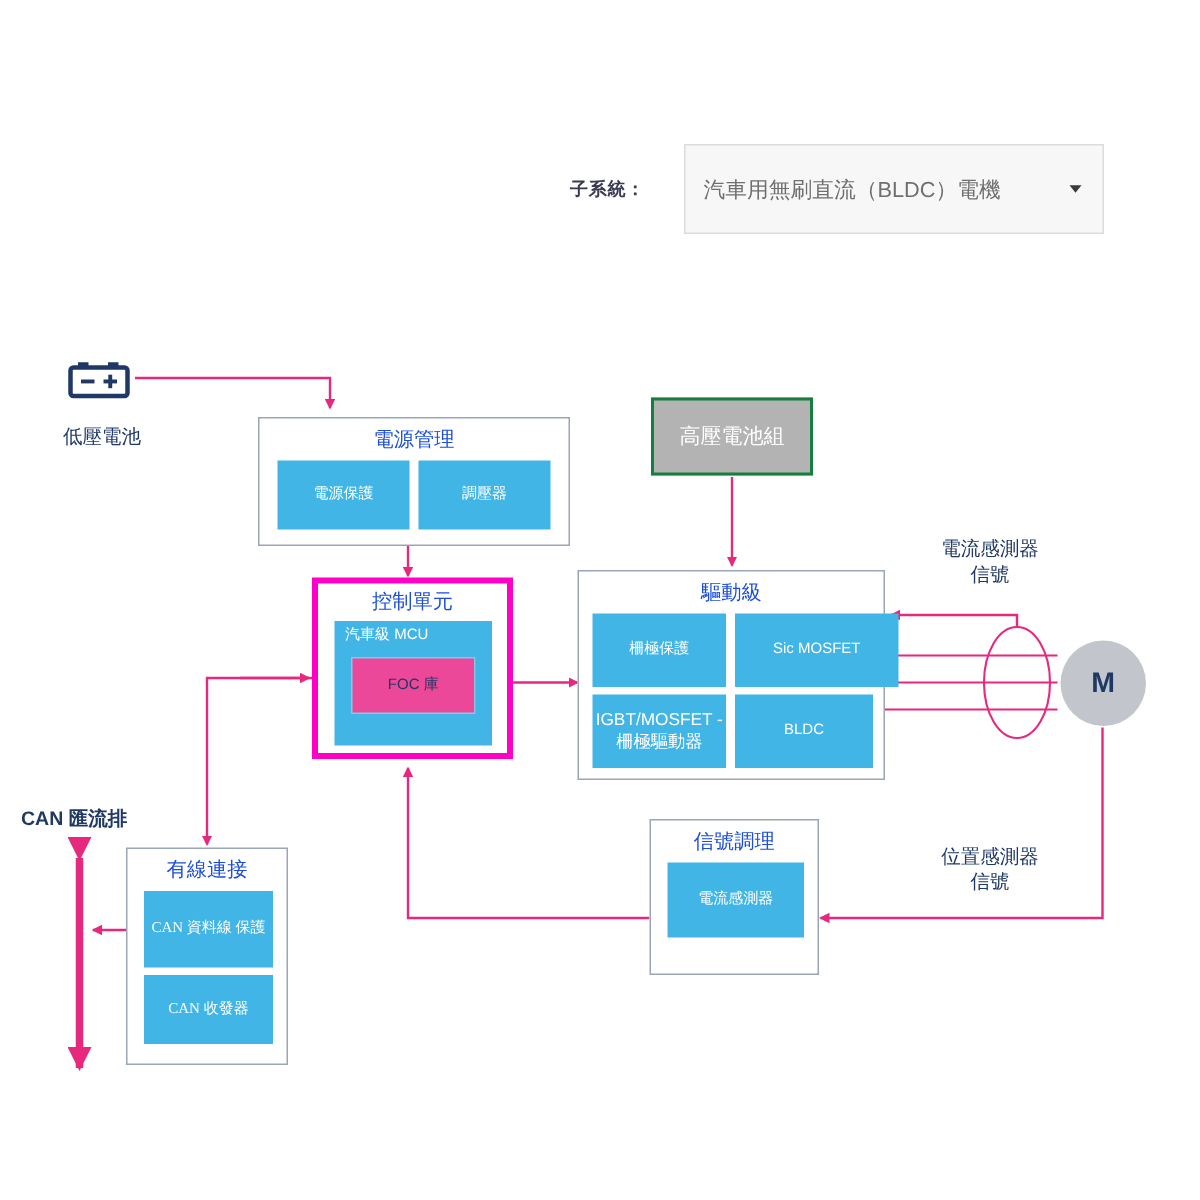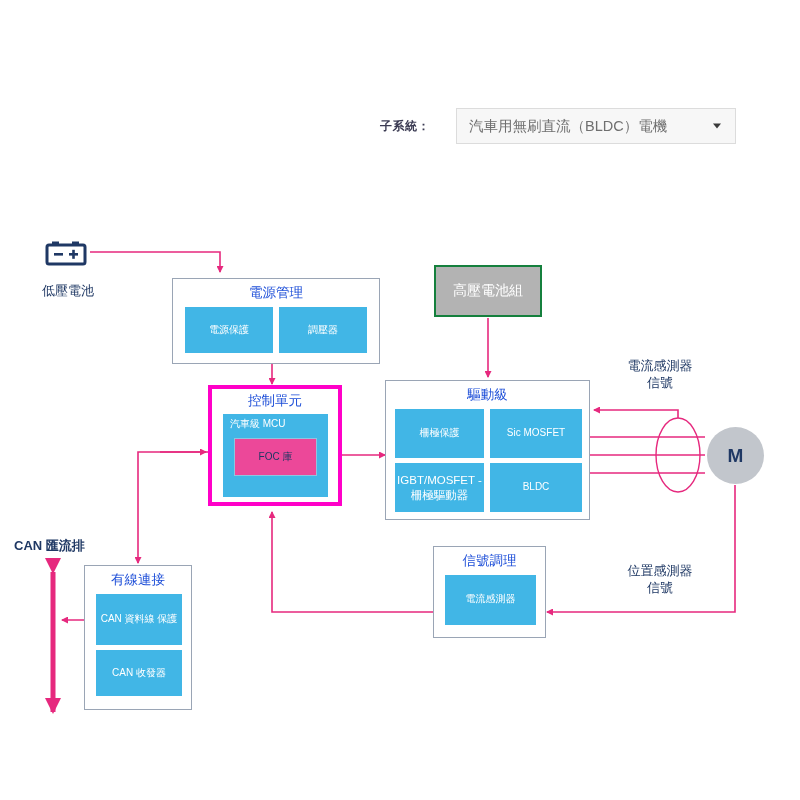--- a/index.html
+++ b/index.html
@@ -8,21 +8,21 @@
     font-family:"Liberation Sans","DejaVu Sans",sans-serif;
     color:#1f3864;overflow:hidden;position:relative;
   }
   #stage{position:absolute;inset:0;width:800px;height:800px;}
 
   
   .selector-row{position:absolute;left:380px;top:100px;width:400px;height:52px;
     display:flex;align-items:center;}
   .selector-label{font-size:12px;color:#3a3a52;font-weight:bold;letter-spacing:.5px;
     white-space:nowrap;margin-right:26px;}
-  .selector-box{position:relative;flex:0 0 280px;height:36px;background:#f7f7f7;
+  .selector-box{position:relative;flex:0 0 280px;height:60px;background:#f7f7f7;
     border:1px solid #dcdcdc;display:flex;align-items:center;padding:0 12px;
     box-sizing:border-box;}
   .selector-value{font-size:14.5px;color:#6f6f6f;white-space:nowrap;}
   .selector-caret{position:absolute;right:14px;top:50%;transform:translateY(-50%);
     width:0;height:0;border-left:4px solid transparent;border-right:4px solid transparent;
     border-top:5px solid #3a3a3a;}
 
   
   .grp{position:absolute;background:#ffffff;border:1px solid #9aa5b5;box-sizing:border-box;}
   .grp-title{position:absolute;left:0;right:0;top:5px;text-align:center;
@@ -127,33 +127,33 @@
     <div class="grp-title" style="top:3px;">控制單元</div>
     <div class="blk" style="left:11px;top:25px;width:105px;height:83px;
          align-items:flex-start;justify-content:flex-start;padding:4px 0 0 7px;">汽車級 MCU</div>
     <div class="blk" style="left:22px;top:49px;width:83px;height:38px;
          background:#ec4899;color:#1f3864;border:1px solid #8fc4e0;">FOC 庫</div>
   </div>
 
   <div class="grp" style="left:385px;top:380px;width:205px;height:140px;">
     <div class="grp-title">驅動級</div>
     <div class="blk" style="left:9px;top:28px;width:89px;height:49px;">柵極保護</div>
-    <div class="blk" style="left:104px;top:28px;width:92px;height:49px;">Sic MOSFET</div>
+    <div class="blk" style="left:104px;top:28px;width:109px;height:49px;">Sic MOSFET</div>
     <div class="blk" style="left:9px;top:82px;width:89px;height:49px;font-size:11.5px;">IGBT/MOSFET - 柵極驅動器</div>
     <div class="blk" style="left:104px;top:82px;width:92px;height:49px;">BLDC</div>
   </div>
 
   <div class="motor" style="left:707px;top:427px;width:57px;height:57px;">M</div>
 
-  <div class="grp" style="left:433px;top:546px;width:113px;height:92px;font-family:Liberation Mono, monospace;">
+  <div class="grp" style="left:433px;top:546px;width:113px;height:104px;">
     <div class="grp-title">信號調理</div>
     <div class="blk" style="left:11px;top:28px;width:91px;height:50px;">電流感測器</div>
   </div>
 
-  <div class="grp" style="left:84px;top:565px;width:108px;height:145px;">
+  <div class="grp" style="left:84px;top:565px;width:108px;height:145px;font-family:Liberation Serif, serif;">
     <div class="grp-title">有線連接</div>
     <div class="blk" style="left:11px;top:84px;width:86px;height:46px;">CAN 收發器</div>
     <div class="blk" style="left:11px;top:28px;width:86px;height:51px;">CAN 資料線 保護</div>
   </div>
 
   <div class="free-label" style="left:14px;top:538px;width:110px;text-align:left;font-weight:bold;">CAN 匯流排</div>
 
   <div class="free-label" style="left:600px;top:358px;width:120px;">電流感測器
 信號</div>
 

